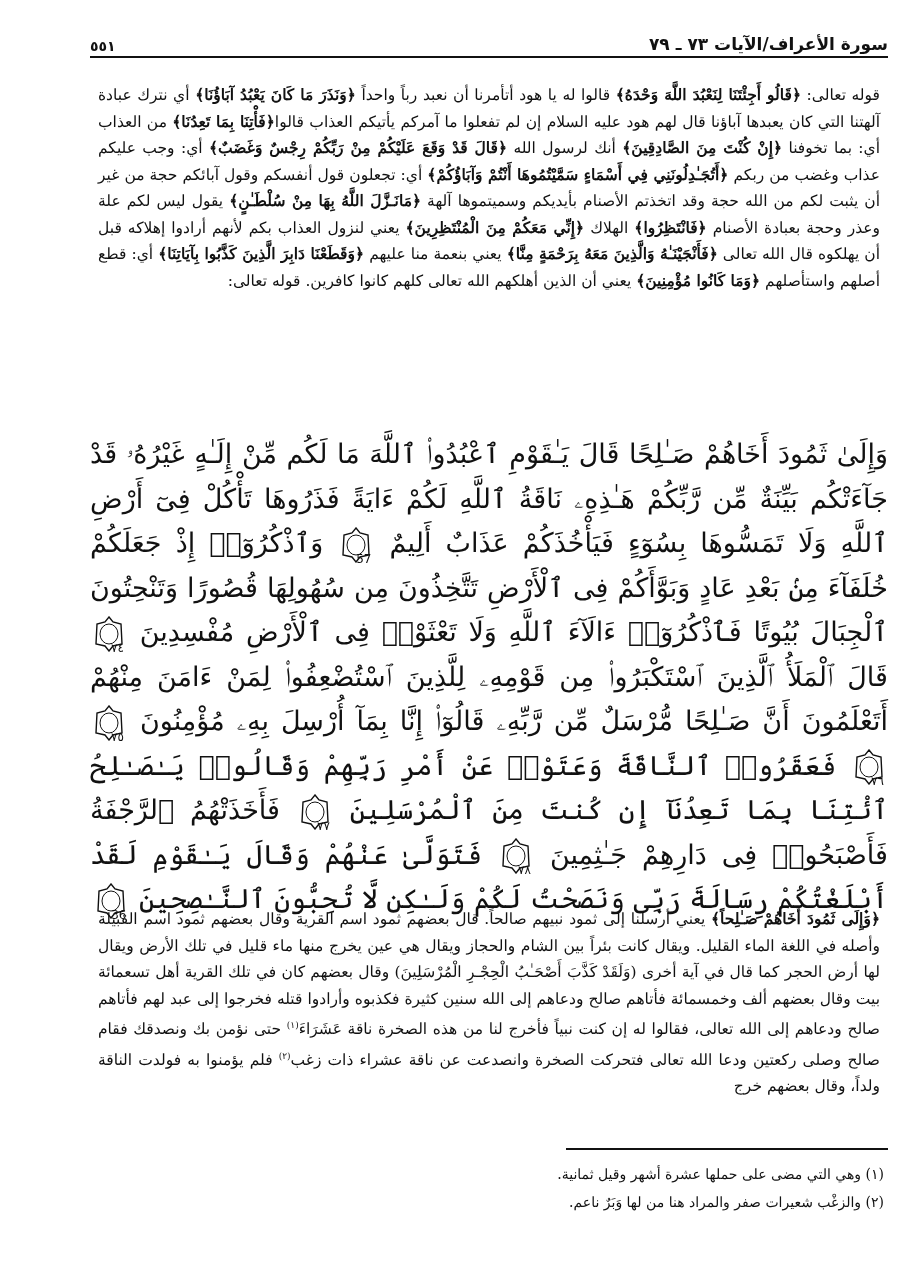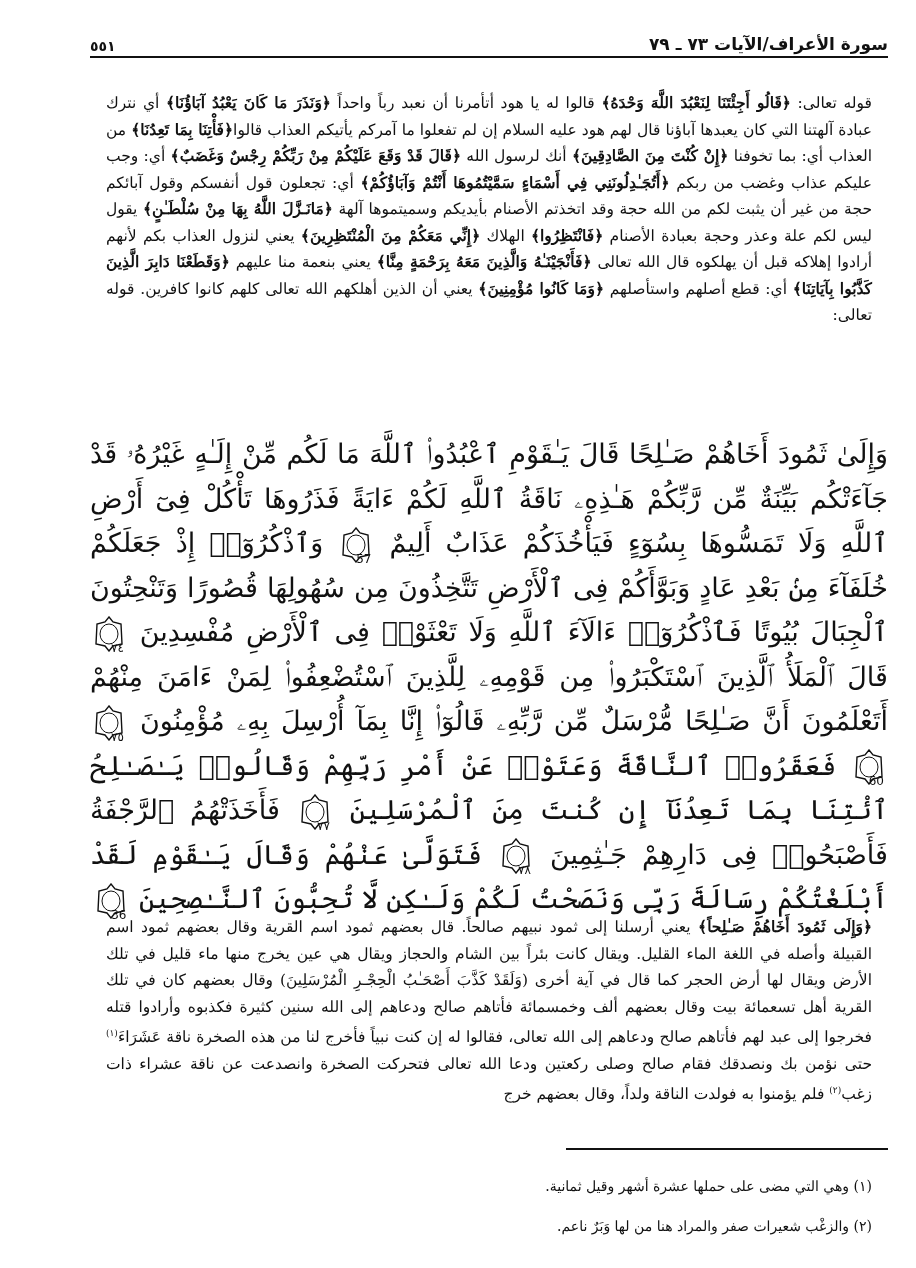--- a/index.html
+++ b/index.html
@@ -5,30 +5,30 @@
   html, body { margin:0; padding:0; background:#ffffff; }
   body { width:916px; height:1268px; position:relative; overflow:hidden; color:#111; font-family:"DejaVu Serif", serif; }
   .page { position:absolute; left:90px; top:0; width:798px; height:1268px; direction:rtl; }
   .header { position:absolute; top:24px; left:0; right:0; height:30px; display:flex; justify-content:space-between; align-items:flex-end; font-family:"DejaVu Sans", sans-serif; font-weight:bold; font-size:17px; }
   .header .title { direction:rtl; }
   .header .pnum { direction:ltr; font-size:14px; }
   .rule-top { position:absolute; top:56px; left:0; right:0; height:2px; background:#111; }
   .commentary { position:absolute; left:0; right:0; font-size:15.5px; line-height:26.5px; text-align:justify; text-align-last:right; }
   .c1 { top:74px; }
   .c2 { top:898px; }
-  .commentary p { margin:16px; }
+  .commentary p { margin:8px; }
   .q { font-weight:bold; }
   .verses { position:absolute; top:432px; left:0; right:0; font-size:27px; line-height:44.5px; text-align:justify; text-align-last:right; font-family:"DejaVu Serif", serif; }
   .ayah-mark { display:inline-block; width:30px; height:36px; vertical-align:middle; position:relative; margin:0 4px; }
   .ayah-mark svg { position:absolute; left:0; top:0; }
   .ayah-mark span { position:absolute; left:0; right:0; top:10px; text-align:center; font-size:12px; font-family:"DejaVu Sans", sans-serif; }
   .rule-foot { position:absolute; top:1148px; left:0; width:322px; right:auto; height:2px; background:#111; }
   .rule-foot { left:auto; right:0; }
   .footnotes { position:absolute; top:1158px; right:0; left:0; font-size:14px; line-height:24px; }
-  .footnotes p { margin:16px; }
+  .footnotes p { margin:4px; }
   sup { font-size:9px; }
 </style>
 </head>
 <body>
 
 <div class="page">
   <div class="header">
     <span class="title">سورة الأعراف/الآيات ٧٣ ـ ٧٩</span>
     <span class="pnum">٥٥١</span>
   </div>
@@ -44,21 +44,21 @@
             <ellipse cx="15" cy="18" rx="9" ry="10" fill="none" stroke="#111" stroke-width="1"></ellipse>
           </svg><span>57</span></span> <span>وَٱذْكُرُوٓا۟ إِذْ جَعَلَكُمْ خُلَفَآءَ مِنۢ بَعْدِ عَادٍ وَبَوَّأَكُمْ فِى ٱلْأَرْضِ تَتَّخِذُونَ مِن سُهُولِهَا قُصُورًا وَتَنْحِتُونَ ٱلْجِبَالَ بُيُوتًا فَٱذْكُرُوٓا۟ ءَالَآءَ ٱللَّهِ وَلَا تَعْثَوْا۟ فِى ٱلْأَرْضِ مُفْسِدِينَ </span><span class="ayah-mark"><svg width="30" height="36" viewBox="0 0 30 36">
             <path d="M15 1 L19 6 L27 8 L28 28 L19 30 L15 35 L11 30 L2 28 L3 8 L11 6 Z" fill="none" stroke="#111" stroke-width="1.4"></path>
             <ellipse cx="15" cy="18" rx="9" ry="10" fill="none" stroke="#111" stroke-width="1"></ellipse>
           </svg><span>٧٤</span></span> <span>قَالَ ٱلْمَلَأُ ٱلَّذِينَ ٱسْتَكْبَرُوا۟ مِن قَوْمِهِۦ لِلَّذِينَ ٱسْتُضْعِفُوا۟ لِمَنْ ءَامَنَ مِنْهُمْ أَتَعْلَمُونَ أَنَّ صَـٰلِحًا مُّرْسَلٌ مِّن رَّبِّهِۦ قَالُوٓا۟ إِنَّا بِمَآ أُرْسِلَ بِهِۦ مُؤْمِنُونَ </span><span class="ayah-mark"><svg width="30" height="36" viewBox="0 0 30 36">
             <path d="M15 1 L19 6 L27 8 L28 28 L19 30 L15 35 L11 30 L2 28 L3 8 L11 6 Z" fill="none" stroke="#111" stroke-width="1.4"></path>
             <ellipse cx="15" cy="18" rx="9" ry="10" fill="none" stroke="#111" stroke-width="1"></ellipse>
           </svg><span>٧٥</span></span> <span class="ayah-mark"><svg width="30" height="36" viewBox="0 0 30 36">
             <path d="M15 1 L19 6 L27 8 L28 28 L19 30 L15 35 L11 30 L2 28 L3 8 L11 6 Z" fill="none" stroke="#111" stroke-width="1.4"></path>
             <ellipse cx="15" cy="18" rx="9" ry="10" fill="none" stroke="#111" stroke-width="1"></ellipse>
-          </svg><span>60</span></span> <span>فَعَقَرُوا۟ ٱلنَّاقَةَ وَعَتَوْا۟ عَنْ أَمْرِ رَبِّهِمْ وَقَالُوا۟ يَـٰصَـٰلِحُ ٱئْتِنَا بِمَا تَعِدُنَآ إِن كُنتَ مِنَ ٱلْمُرْسَلِينَ </span><span class="ayah-mark"><svg width="30" height="36" viewBox="0 0 30 36">
+          </svg><span>٧٦</span></span> <span>فَعَقَرُوا۟ ٱلنَّاقَةَ وَعَتَوْا۟ عَنْ أَمْرِ رَبِّهِمْ وَقَالُوا۟ يَـٰصَـٰلِحُ ٱئْتِنَا بِمَا تَعِدُنَآ إِن كُنتَ مِنَ ٱلْمُرْسَلِينَ </span><span class="ayah-mark"><svg width="30" height="36" viewBox="0 0 30 36">
             <path d="M15 1 L19 6 L27 8 L28 28 L19 30 L15 35 L11 30 L2 28 L3 8 L11 6 Z" fill="none" stroke="#111" stroke-width="1.4"></path>
             <ellipse cx="15" cy="18" rx="9" ry="10" fill="none" stroke="#111" stroke-width="1"></ellipse>
           </svg><span>٧٧</span></span> <span>فَأَخَذَتْهُمُ ٱلرَّجْفَةُ فَأَصْبَحُوا۟ فِى دَارِهِمْ جَـٰثِمِينَ </span><span class="ayah-mark"><svg width="30" height="36" viewBox="0 0 30 36">
             <path d="M15 1 L19 6 L27 8 L28 28 L19 30 L15 35 L11 30 L2 28 L3 8 L11 6 Z" fill="none" stroke="#111" stroke-width="1.4"></path>
             <ellipse cx="15" cy="18" rx="9" ry="10" fill="none" stroke="#111" stroke-width="1"></ellipse>
           </svg><span>٧٨</span></span> <span>فَتَوَلَّىٰ عَنْهُمْ وَقَالَ يَـٰقَوْمِ لَقَدْ أَبْلَغْتُكُمْ رِسَالَةَ رَبِّى وَنَصَحْتُ لَكُمْ وَلَـٰكِن لَّا تُحِبُّونَ ٱلنَّـٰصِحِينَ </span><span class="ayah-mark"><svg width="30" height="36" viewBox="0 0 30 36">
             <path d="M15 1 L19 6 L27 8 L28 28 L19 30 L15 35 L11 30 L2 28 L3 8 L11 6 Z" fill="none" stroke="#111" stroke-width="1.4"></path>
             <ellipse cx="15" cy="18" rx="9" ry="10" fill="none" stroke="#111" stroke-width="1"></ellipse>
           </svg><span>36</span></span> </p>
   </div>

